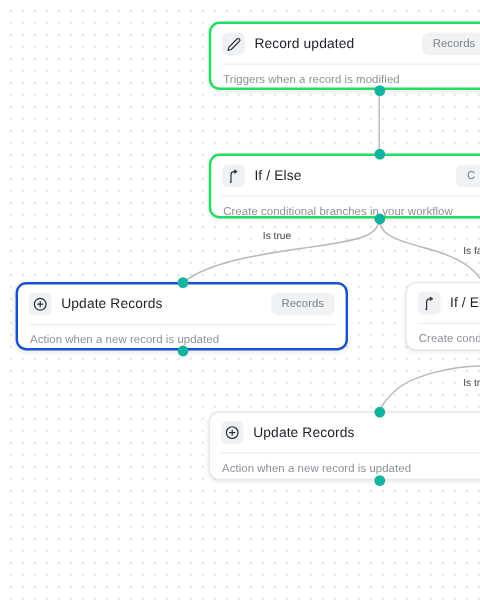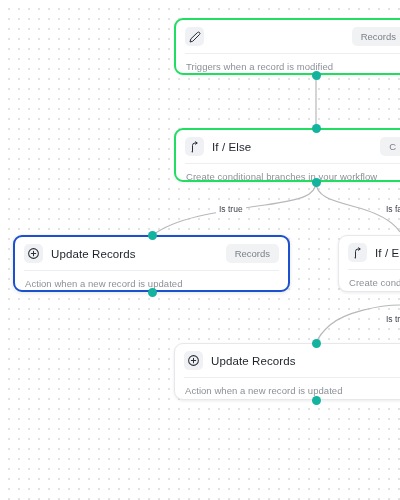--- a/index.html
+++ b/index.html
@@ -138,20 +138,21 @@
     <path d="M400,305 C380,305 345,312 330,325 C322,332 318,338 316,343" stroke="#b6b8bb" stroke-width="1.2" fill="none"></path>
   </svg>
 
   <div class="node node-green" style="left:174px; top:18px; width:242px; height:57px;">
     <div class="node-head">
       <span class="node-icon">
         <svg width="12" height="12" viewBox="0 0 24 24" fill="none" stroke="#2a2f36" stroke-width="2" stroke-linecap="round" stroke-linejoin="round">
           <path d="M17 3a2.8 2.8 0 1 1 4 4L7.5 20.5 2 22l1.5-5.5Z"></path>
         </svg>
       </span>
+      <span class="node-title">Record updated</span>
       <span class="node-badge">Records</span>
     </div>
     <div class="node-divider"></div>
     <div class="node-sub">Triggers when a record is modified</div>
   </div>
   <div class="handle" style="left:311.5px; top:70.5px;"></div>
 
   <div class="node node-green" style="left:174px; top:128px; width:242px; height:54px;">
     <div class="node-head">
       <span class="node-icon">
@@ -163,21 +164,21 @@
       </span>
       <span class="node-title">If / Else</span>
       <span class="node-badge">C</span>
     </div>
     <div class="node-divider"></div>
     <div class="node-sub">Create conditional branches in your workflow</div>
   </div>
   <div class="handle" style="left:311.5px; top:123.5px;"></div>
   <div class="handle" style="left:311.5px; top:177.5px;"></div>
 
-  <div class="edge-label" style="left:216px; top:203px;">Is true</div>
+  <div class="edge-label" style="left:216px; top:190px;">Is true</div>
   <div class="edge-label" style="left:383px; top:203px;">Is fal</div>
   <div class="edge-label" style="left:383px; top:313px;">Is tru</div>
 
   <div class="node node-selected" style="left:13px; top:235px; width:277px; height:57px;">
     <div class="node-head">
       <span class="node-icon">
         <svg width="13" height="13" viewBox="0 0 24 24" fill="none" stroke="#2a2f36" stroke-width="1.9" stroke-linecap="round">
           <circle cx="12" cy="12" r="9"></circle>
           <path d="M12 8v8M8 12h8"></path>
         </svg>

